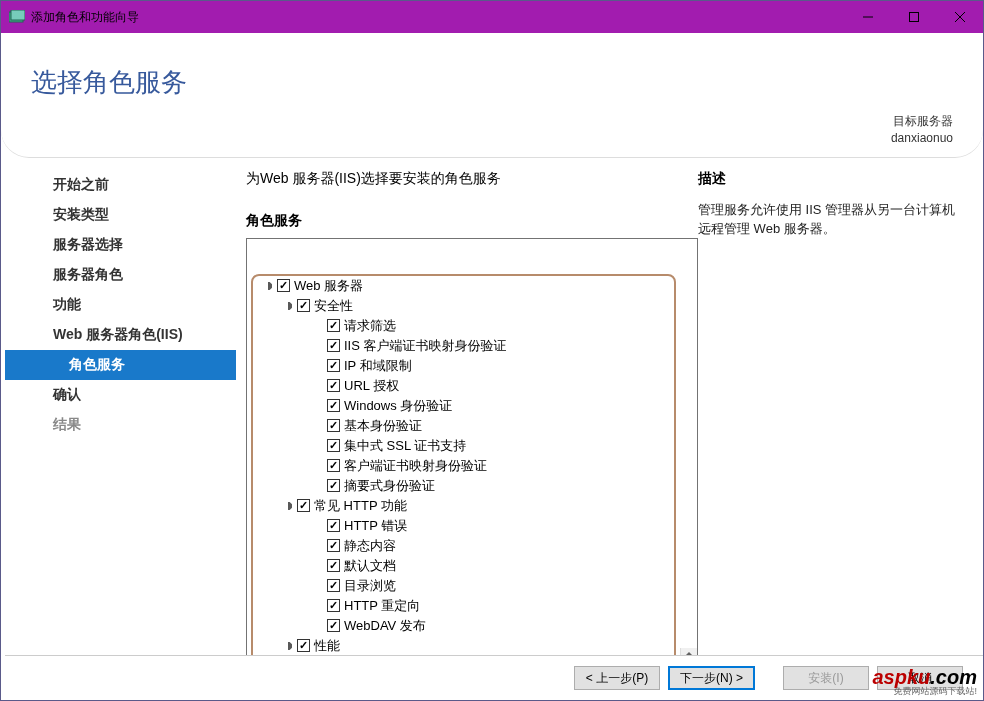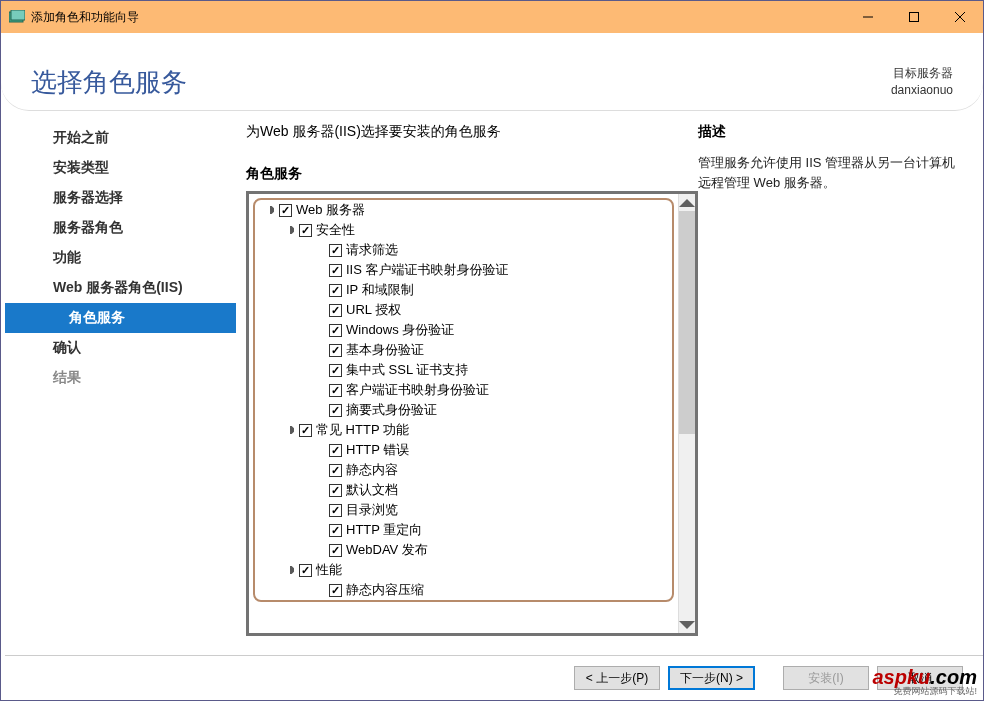--- a/index.html
+++ b/index.html
@@ -1,44 +1,44 @@
 <!DOCTYPE html>
 <html><head>
 <meta charset="utf-8">
 <style>
 * { box-sizing: border-box; margin: 0; padding: 0; font-family: "Microsoft YaHei", "Segoe UI", sans-serif; }
 body { background: #fff; width: 984px; height: 701px; overflow: hidden; position: relative; border: 1px solid #5a5a8a; }
 
 
-.titlebar { height: 32px; background: #fdba74; display: flex; align-items: center; padding-left: 8px; }
+.titlebar { height: 32px; background: #a21caf; display: flex; align-items: center; padding-left: 8px; }
 .titlebar .app-icon { width: 16px; height: 14px; margin-right: 6px; }
 .titlebar .title { font-size: 12px; color: #000; flex: 1; }
 .titlebar .win-controls { display: flex; height: 100%; }
 .titlebar .win-btn { width: 46px; height: 32px; display: flex; align-items: center; justify-content: center; font-size: 14px; color: #000; }
 .titlebar .win-btn svg { width:10px; height:10px; }
 
 
 .header { padding: 32px 30px 10px 30px; display: flex; justify-content: space-between; align-items: flex-start; border-bottom: 1px solid #ddd; border-radius: 28px; }
 .header .page-title { font-size: 26px; color: #37599c; font-weight: 300; }
-.header .target { text-align: right; font-size: 12px; color: #333; line-height: 1.4; }
+.header .target { text-align: right; font-size: 12px; color: #333; line-height: 1.4; margin-top: 48px; }
 
 
 .main { display: flex; height: 520px; }
 .sidebar { width: 235px; padding: 12px 0 0 4px; font-weight: bold; }
 .nav-item { font-size: 14px; color: #333; padding: 6px 10px 6px 48px; cursor: default; }
 .nav-item.sub { padding-left: 64px; }
 .nav-item.active { background: #1979ca; color: #fff; }
 .nav-item.disabled { color: #888; }
 
 .content { flex: 1; padding: 12px 20px 0 10px; display: flex; }
 .left-col { flex: 1; }
 .intro { font-size: 14px; color: #000; margin-bottom: 24px; }
 .section-label { font-size: 14px; font-weight: bold; color: #000; margin-bottom: 8px; }
 
-.tree-wrap { display: flex; border: 3px solid #737373; height: 445px; }
+.tree-wrap { display: flex; border: 1px solid #737373; height: 445px; align-items: flex-end; }
 .tree-scroll { flex: 1; padding: 6px 4px; overflow: hidden; position: relative; }
 .highlight-box { position: absolute; border: 2px solid #b78b6b; border-radius: 8px; top: 4px; left: 4px; right: 4px; height: 404px; pointer-events: none; }
 .scrollbar { width: 17px; background: #f0f0f0; display: flex; flex-direction: column; border-left: 1px solid #ddd; }
 .scrollbar .arrow { height: 17px; display:flex; align-items:center; justify-content:center; }
 .scrollbar .thumb { background: #cdcdcd; flex: 0.55; margin-top: 0; }
 .scrollbar .track { flex: 0.45; }
 
 .tree { font-size: 13px; color: #000; }
 .tree .node { display: flex; align-items: center; height: 20px; white-space: nowrap; }
 .tree .expander { width: 14px; height: 14px; margin-right: 2px; display:flex; align-items:center; justify-content:center; }

